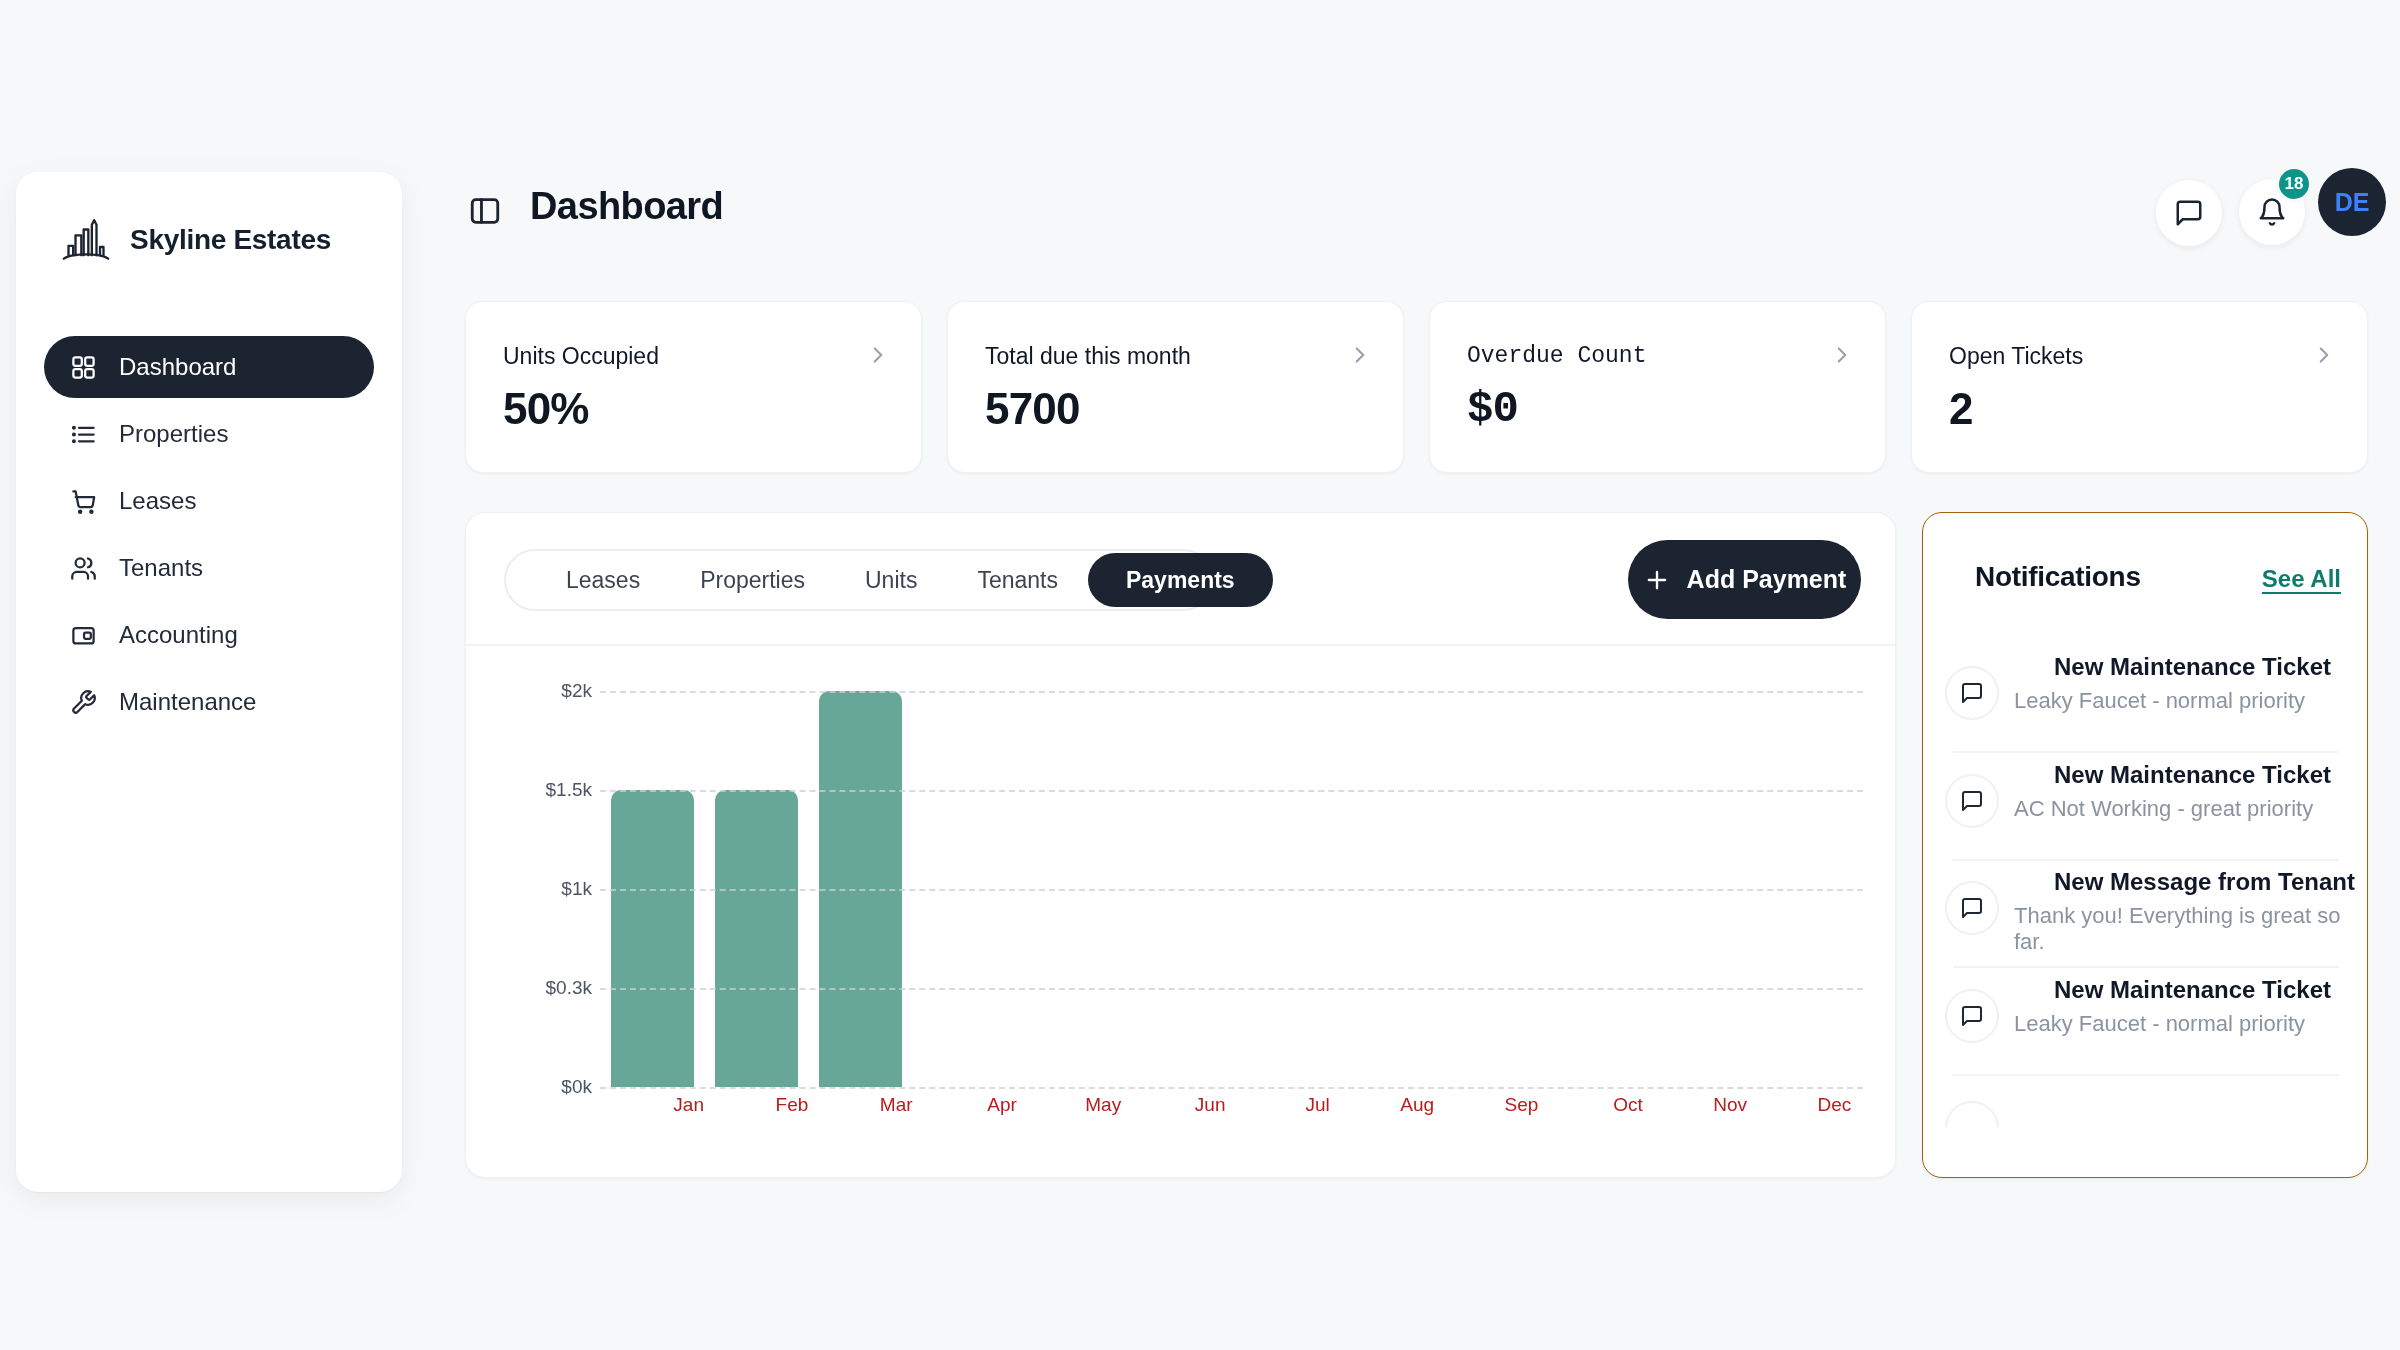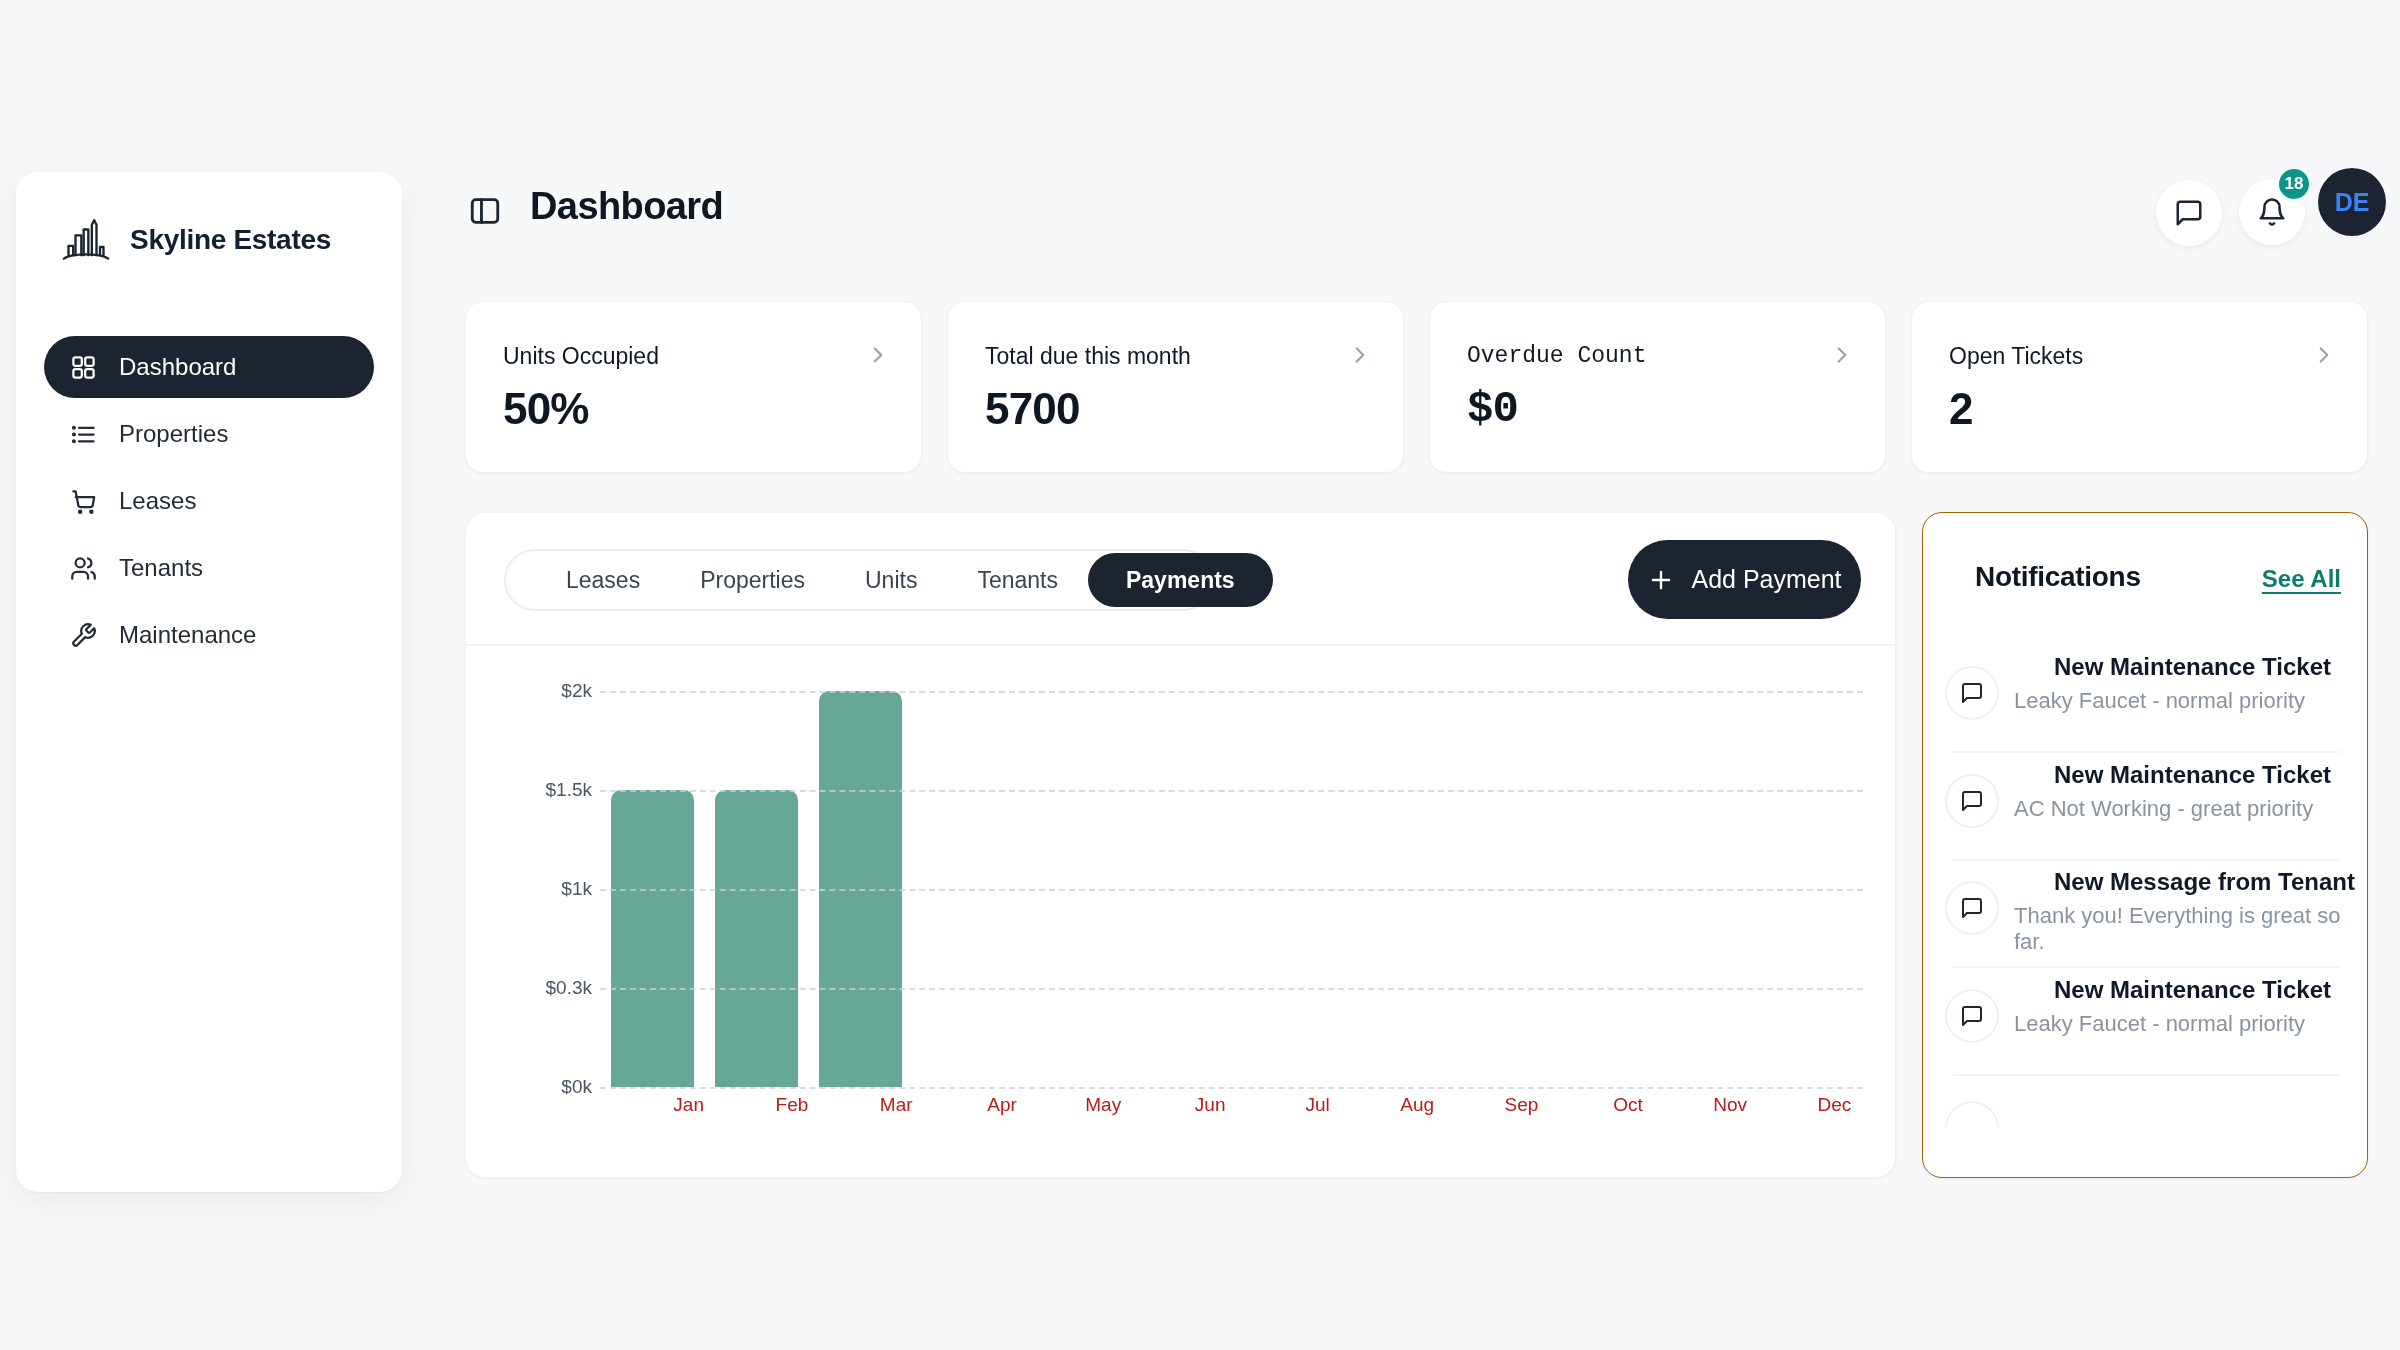--- a/index.html
+++ b/index.html
@@ -75,21 +75,21 @@
     display:flex; align-items:center; justify-content:space-between; padding:0 8px 0 30px;
   }
   .tab { font-size:23px; font-weight:500; color:#3c4452; padding:0 30px; cursor:pointer; white-space:nowrap; }
   .tab.active {
     background:#1b2430; color:#fff; font-weight:bold; padding:0 38px;
     height:54px; line-height:54px; border-radius:27px;
   }
   .add-payment {
     position:absolute; left:1162px; top:27px; width:233px; height:79px; border-radius:40px;
     background:#1b2430; color:#fff; display:flex; align-items:center; justify-content:center;
-    gap:16px; font-size:25px; font-weight:400; cursor:pointer;
+    gap:16px; font-size:25px; font-weight:700; cursor:pointer;
   }
   .add-payment .picon { width:28px; height:28px; }
   .card-divider { position:absolute; left:0; top:131px; width:100%; height:0; border-top:2px solid #f1f2f4; }
 
   
   .chart { position:absolute; left:0; top:0; width:100%; height:100%; }
   .gridline {
     position:absolute; left:134px; width:1263px; height:0;
     border-top:2px dashed rgba(203,208,215,.75); z-index:2;
   }
@@ -174,20 +174,29 @@
       <div class="nav-item">
         <span class="nicon">
           <svg viewBox="0 0 24 24" width="100%" height="100%" fill="none" stroke="currentColor" stroke-width="2" stroke-linecap="round" stroke-linejoin="round">
             <path d="M16 21v-2a4 4 0 0 0-4-4H6a4 4 0 0 0-4 4v2"></path>
             <circle cx="9" cy="7" r="4"></circle>
             <path d="M22 21v-2a4 4 0 0 0-3-3.87"></path>
             <path d="M16 3.13a4 4 0 0 1 0 7.75"></path>
           </svg>
         </span>
         <span>Tenants</span>
+      </div>
+      <div class="nav-item">
+        <span class="nicon">
+          <svg viewBox="0 0 24 24" width="100%" height="100%" fill="none" stroke="currentColor" stroke-width="2" stroke-linecap="round" stroke-linejoin="round">
+            <rect x="3" y="5.5" width="18" height="13.5" rx="2.2"></rect>
+            <rect x="12.5" y="9.5" width="6" height="5.5" rx="1.2"></rect>
+          </svg>
+        </span>
+        <span>Accounting</span>
       </div>
       <div class="nav-item">
         <span class="nicon">
           <svg viewBox="0 0 24 24" width="100%" height="100%" fill="none" stroke="currentColor" stroke-width="2" stroke-linecap="round" stroke-linejoin="round">
             <path d="M14.7 6.3a1 1 0 0 0 0 1.4l1.6 1.6a1 1 0 0 0 1.4 0l3.77-3.77a6 6 0 0 1-7.94 7.94l-6.91 6.91a2.12 2.12 0 0 1-3-3l6.91-6.91a6 6 0 0 1 7.94-7.94l-3.76 3.76z"></path>
           </svg>
         </span>
         <span>Maintenance</span>
       </div>
     </nav>

